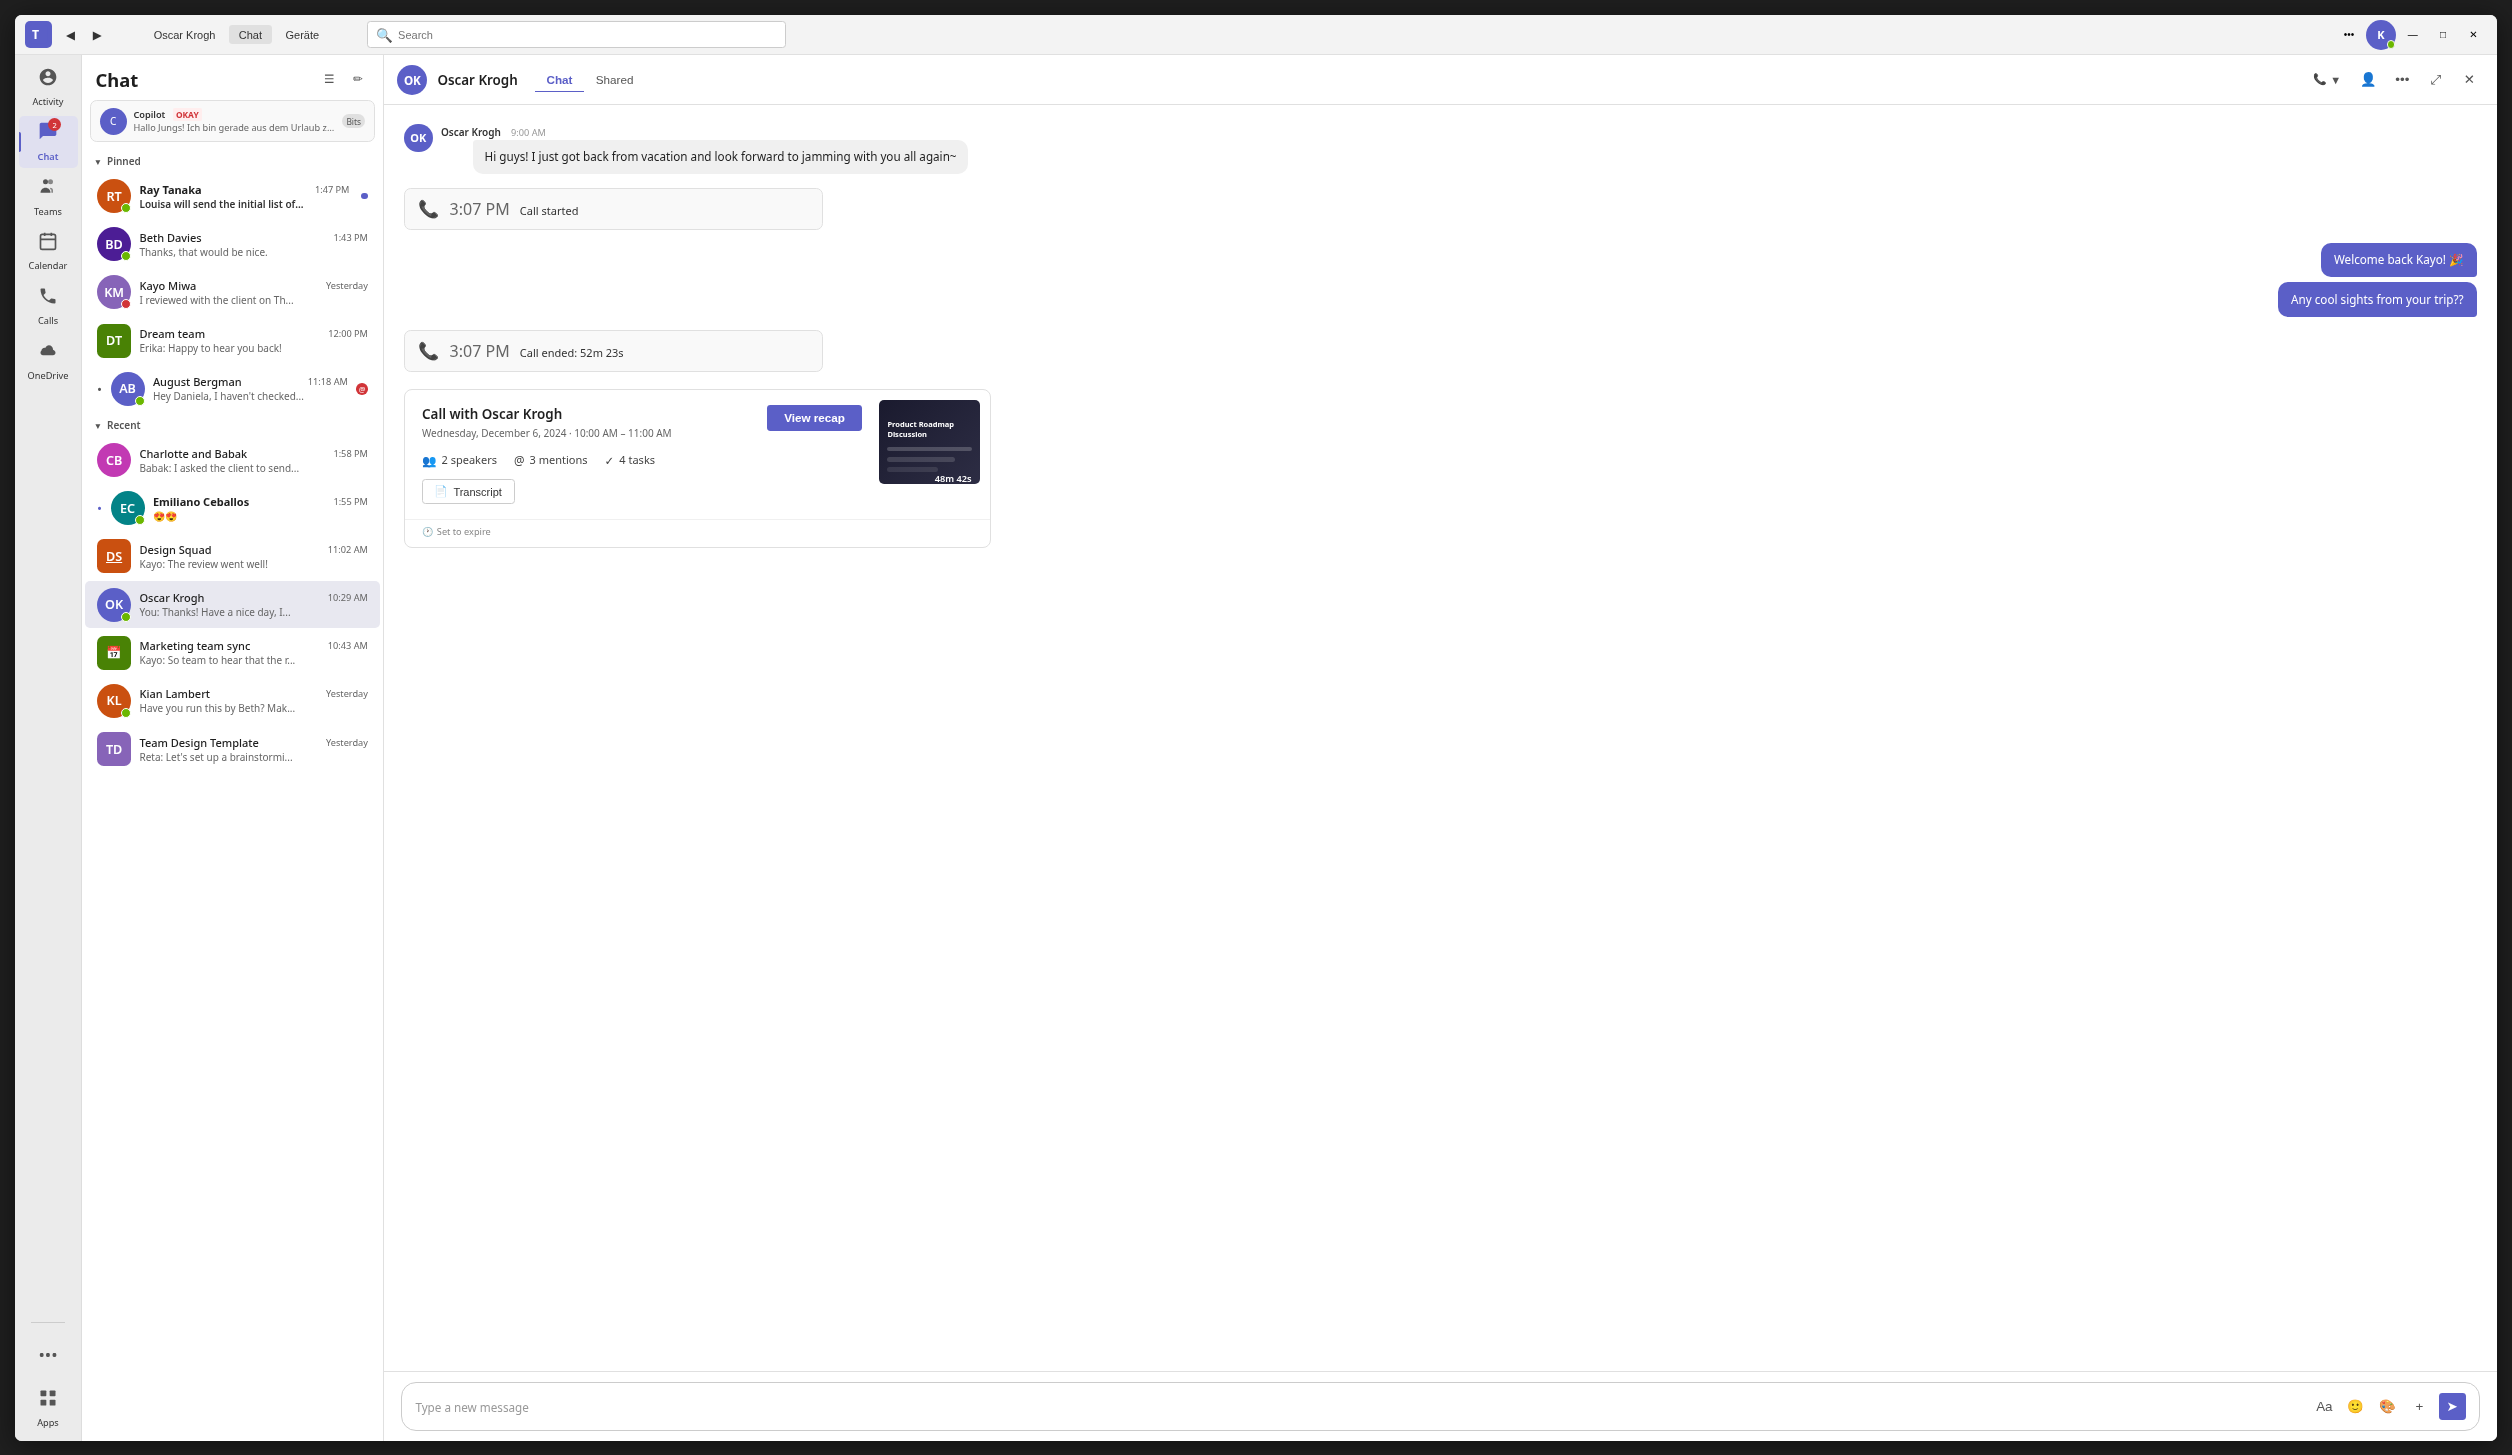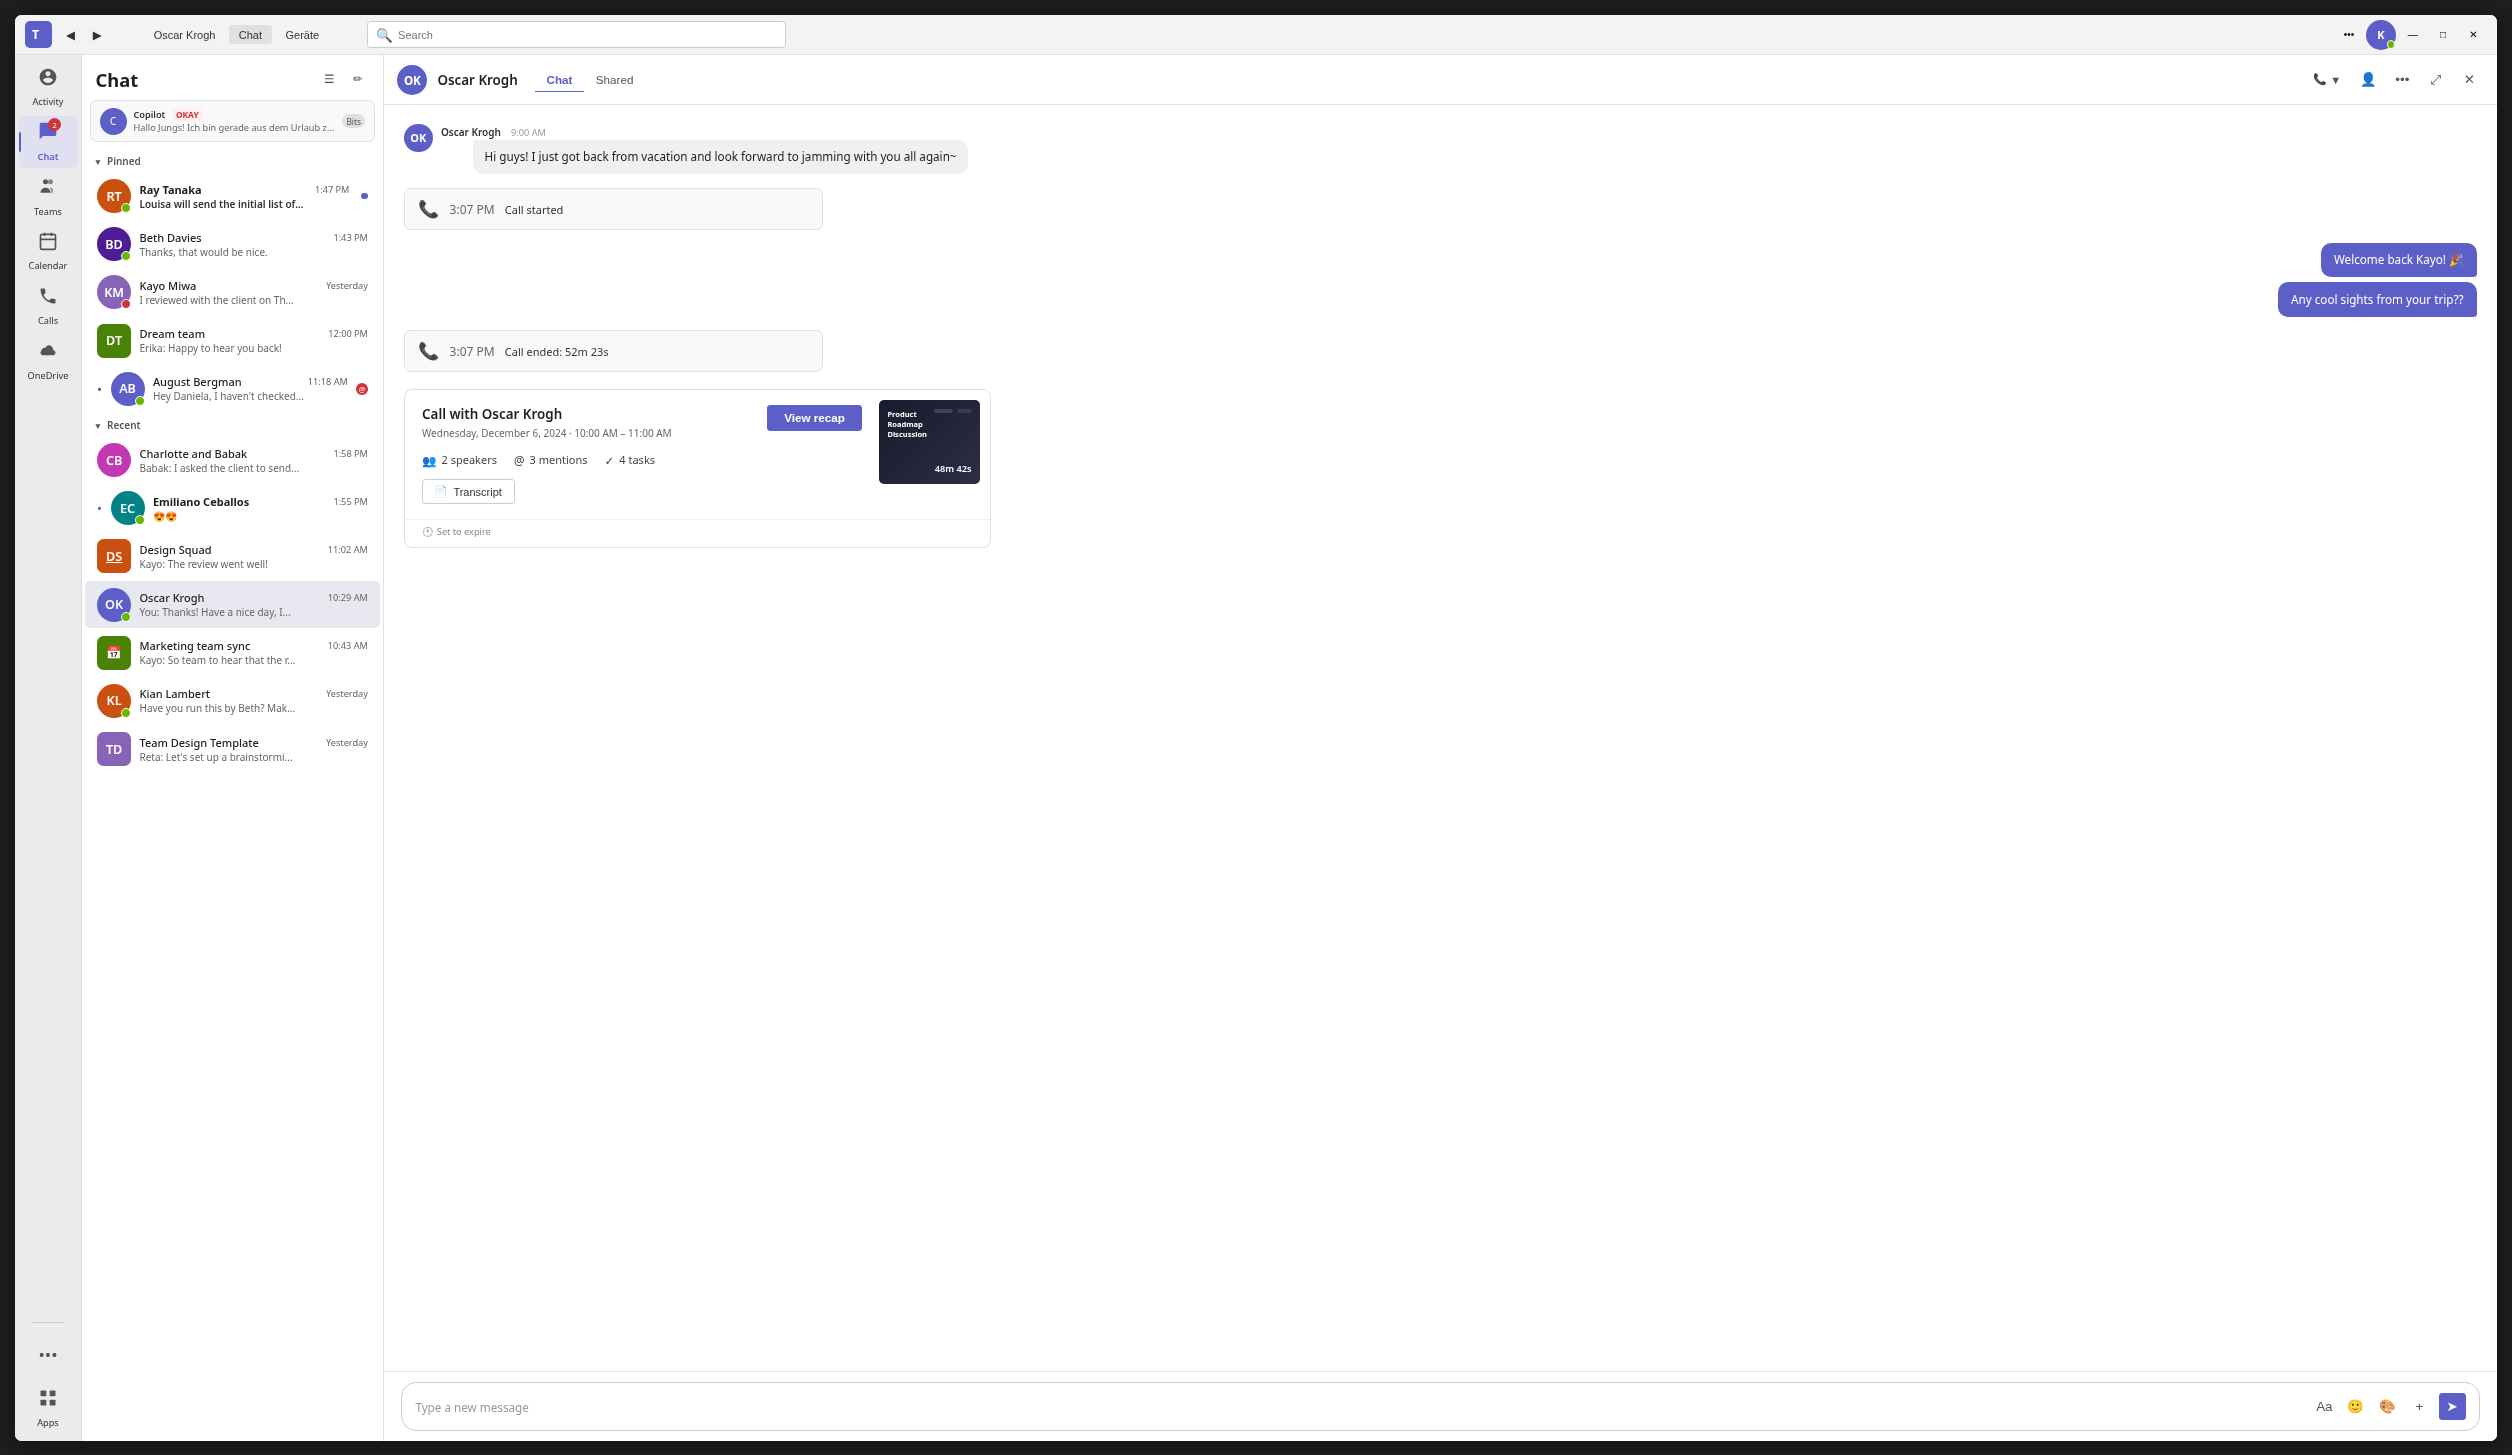--- a/index.html
+++ b/index.html
@@ -247,21 +247,21 @@
     .msg-bubble.other { border-radius: 3.4px 10px 10px 10px; }
 
     
     .call-event {
       display: flex; align-items: center; gap: 10px;
       padding: 8.4px 13.4px; background: #f9f9f9; border: 0.8px solid #e0e0e0;
       border-radius: 6.7px;
     }
     .call-event-icon { font-size: 17px; color: #6bb700; }
     .call-event-text { font-size: 11px; color: #333; }
-    .call-event-time { font-size: 12px; color: #666; }
+    .call-event-time { font-size: 16px; color: #666; }
 
     
     .recap-card {
       border: 0.8px solid #e0e0e0; border-radius: 8px; overflow: hidden;
       background: white; margin: 3.4px 0;
     }
     .recap-info { flex: 1; padding: 15px 17px; }
     .recap-title { font-size: 13.4px; font-weight: 600; color: #1f1f1f; margin-bottom: 3.4px; }
     .recap-date { font-size: 10px; color: #666; margin-bottom: 11.7px; }
     .recap-stats { display: flex; gap: 17px; margin-bottom: 11.7px; }
@@ -317,21 +317,21 @@
     
     .video-thumb {
       width: 92px; height: 75px;
       background: linear-gradient(135deg, #1a1a2e 0%, #2d2d44 100%);
       border-radius: 3.4px;
       display: flex; flex-direction: column;
       padding: 6.7px;
       position: relative;
     }
     .video-thumb-lines {
-      margin-top: 1px; display: flex; gap: 3.4px;
+      margin-top: 11px; display: flex; flex-direction: column; gap: 3.4px;
     }
   </style>
 </head>
 <body>
 
 <div class="app-window">
 
   <div class="title-bar">
     <div class="title-bar-left">
       <div class="title-bar-logo">

